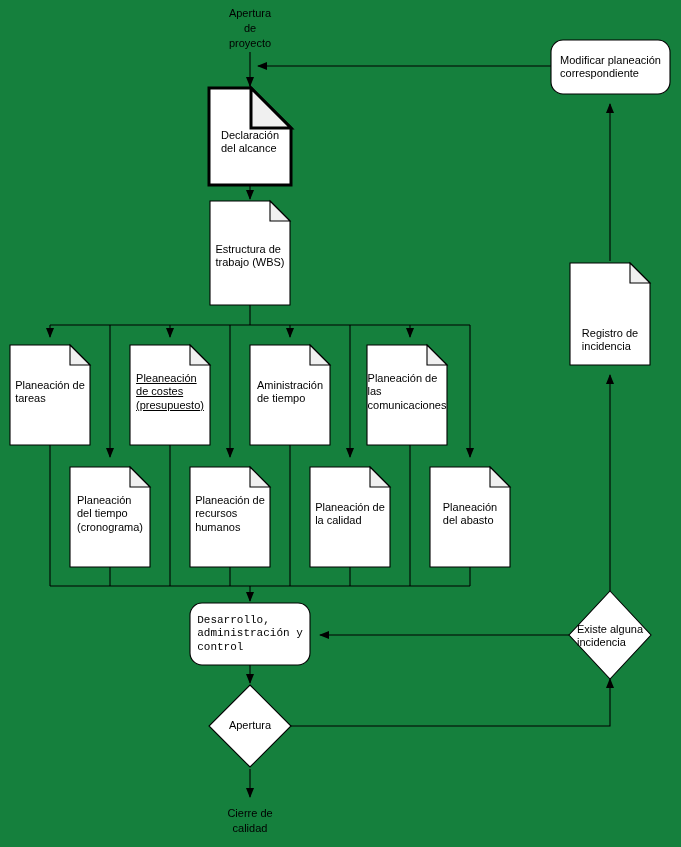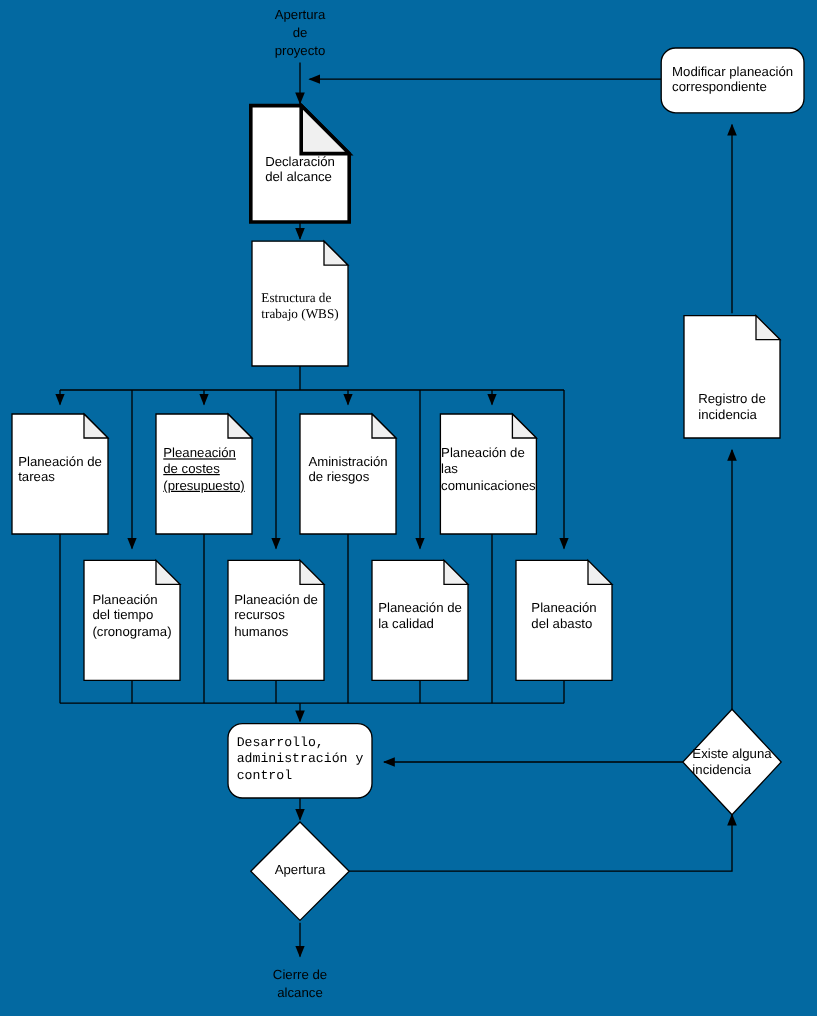--- a/index.html
+++ b/index.html
@@ -7,21 +7,21 @@
     padding: 0;
     background: #ffffff;
   }
   body {
     font-family: "Liberation Sans", sans-serif;
   }
   #diagram-root {
     position: relative;
     width: 681px;
     height: 847px;
-    background: #0369a1;
+    background: #15803d;
     overflow: hidden;
   }
   svg#flow-svg {
     position: absolute;
     top: 0;
     left: 0;
     width: 681px;
     height: 847px;
   }
   .edge-line {
@@ -188,37 +188,37 @@
     <g>
       <path class="node-shape" d="M 610,591 L 651,635 L 610,679 L 569,635 Z"></path>
     </g>
   </svg>
 
   <div class="free-label" style="left:200px; top:6px; width:100px;">Apertura
 de
 proyecto</div>
 
   <div class="free-label" style="left:200px; top:806px; width:100px;">Cierre de
-alcance</div>
+calidad</div>
 
   <div class="node-label" style="left:205px; top:112px; width:90px; height:60px;">Declaración
 del alcance</div>
 
-  <div class="node-label" style="left:205px; top:226px; width:90px; height:60px;font-family:Liberation Serif, serif;">Estructura de
+  <div class="node-label" style="left:205px; top:226px; width:90px; height:60px;">Estructura de
 trabajo (WBS)</div>
 
   <div class="node-label" style="left:6px; top:368px; width:88px; height:48px;">Planeación de
 tareas</div>
 
   <div class="node-label" style="left:126px; top:361px; width:88px; height:62px;text-decoration:underline;">Pleaneación
 de costes
 (presupuesto)</div>
 
   <div class="node-label" style="left:246px; top:368px; width:88px; height:48px;">Aministración
-de riesgos</div>
+de tiempo</div>
 
   <div class="node-label" style="left:363px; top:361px; width:88px; height:62px;">Planeación de
 las
 comunicaciones</div>
 
   <div class="node-label" style="left:66px; top:483px; width:88px; height:62px;">Planeación
 del tiempo
 (cronograma)</div>
 
   <div class="node-label" style="left:186px; top:483px; width:88px; height:62px;">Planeación de

